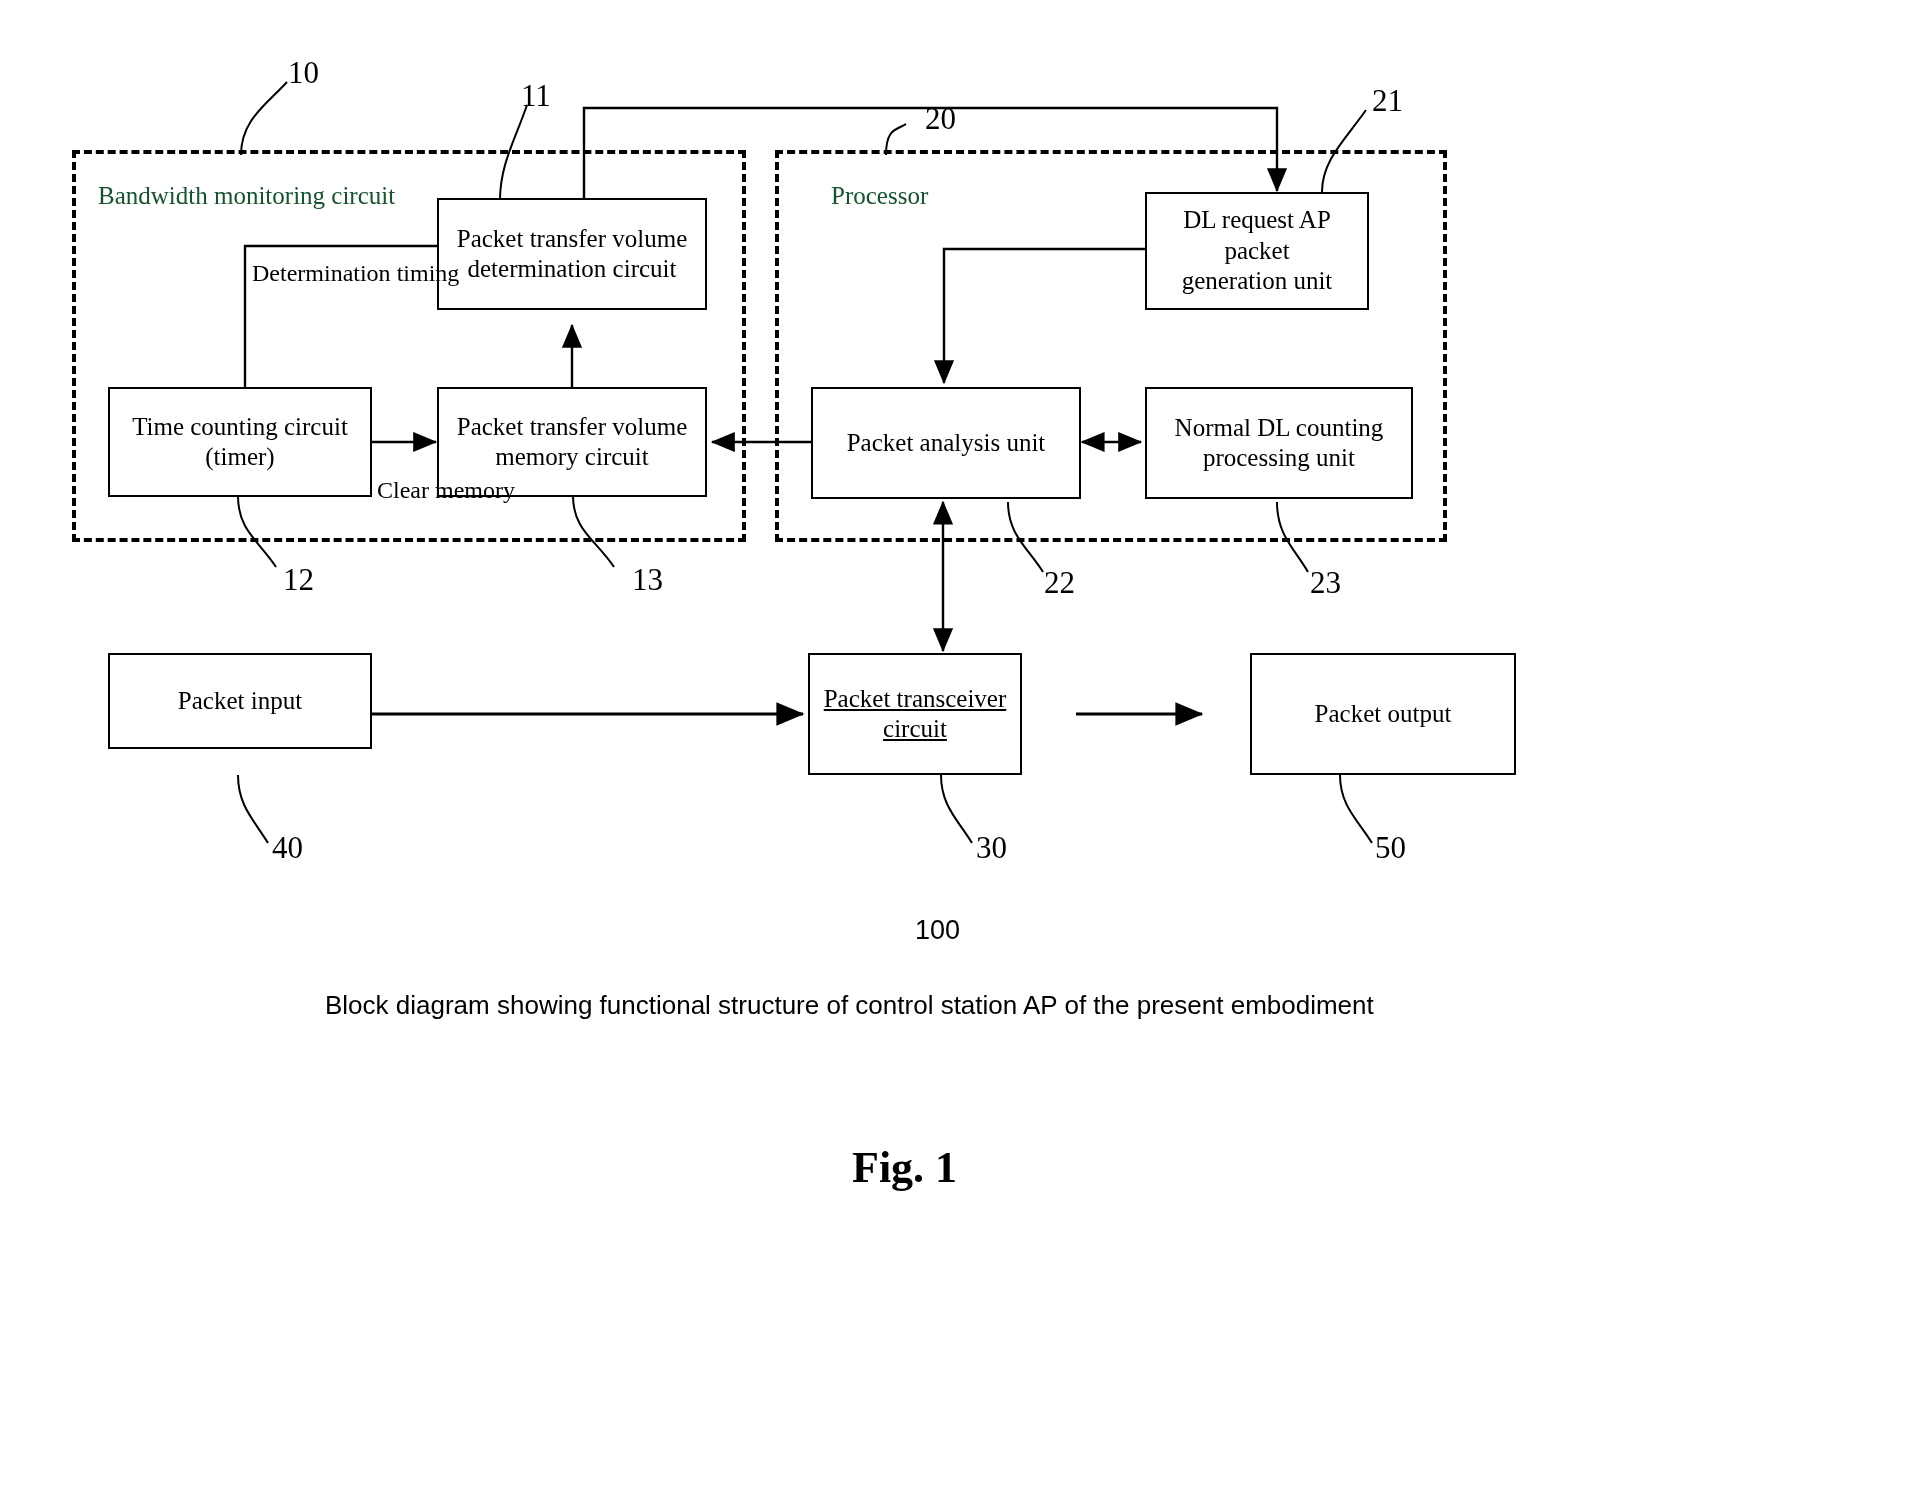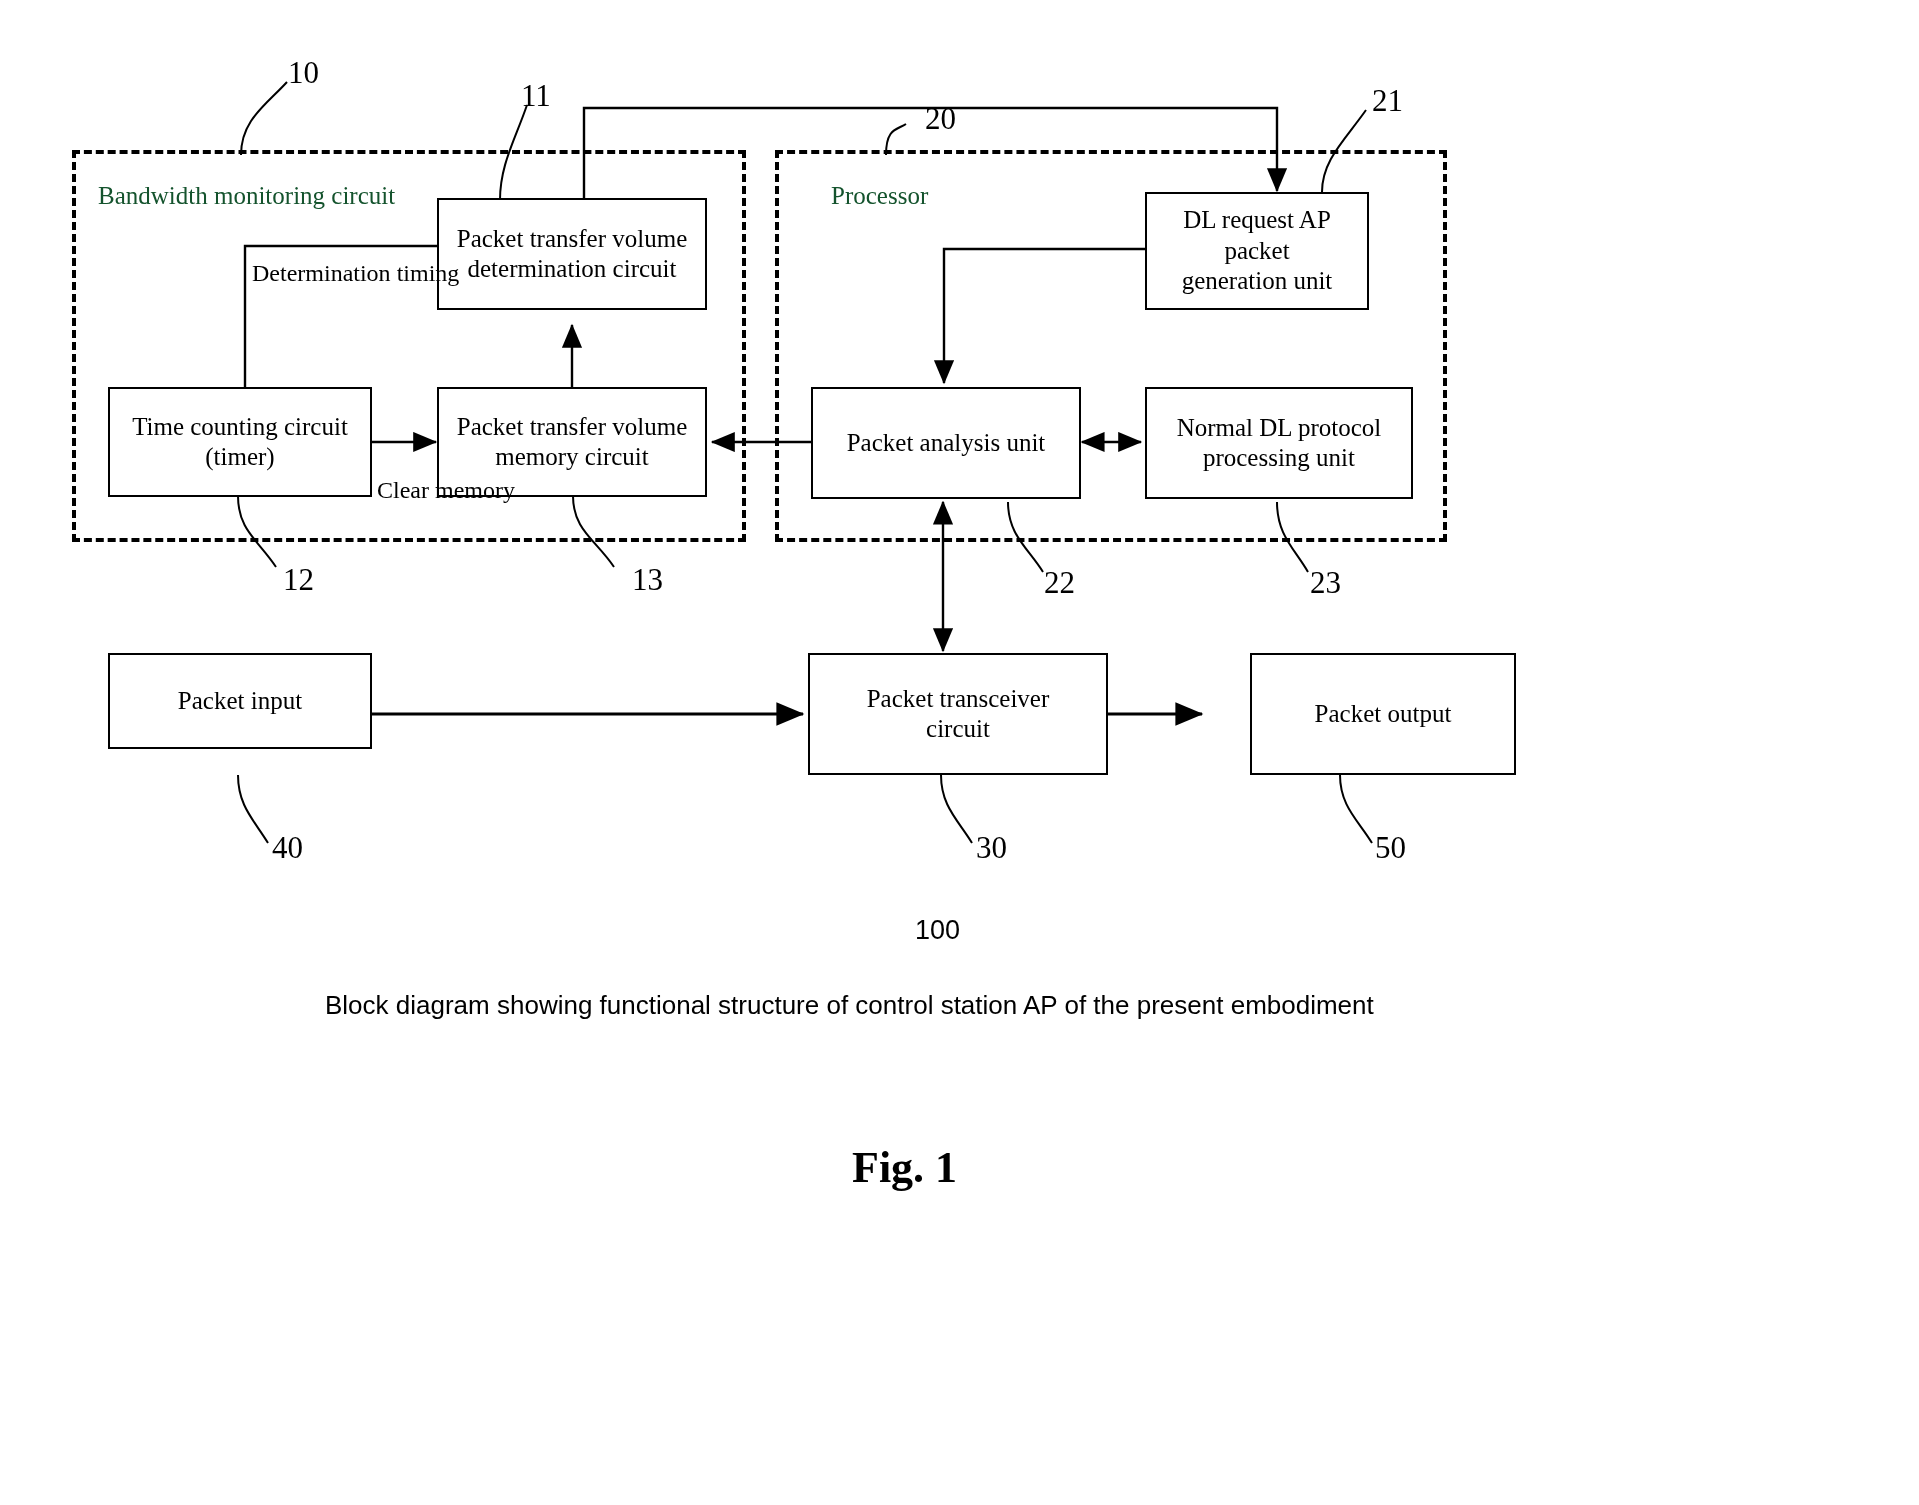--- a/index.html
+++ b/index.html
@@ -210,32 +210,32 @@
   </div>
 
   <div class="box" style="left:811px; top:387px; width:270px; height:112px;">
     <div>
       <span>Packet analysis unit</span>
     </div>
   </div>
 
   <div class="box" style="left:1145px; top:387px; width:268px; height:112px;">
     <div>
-      <span>Normal DL protocol</span>
+      <span>Normal DL counting</span>
       <span>processing unit</span>
     </div>
   </div>
 
   <div class="box" style="left:108px; top:653px; width:264px; height:96px;">
     <div>
       <span>Packet input</span>
     </div>
   </div>
 
-  <div class="box" style="left:808px; top:653px; width:300px; height:122px;">
+  <div class="box" style="left:808px; top:653px; width:214px; height:122px;text-decoration:underline;">
     <div>
       <span>Packet transceiver</span>
       <span>circuit</span>
     </div>
   </div>
 
   <div class="box" style="left:1207px; top:653px; width:266px; height:122px;margin-left:43px;">
     <div>
       <span>Packet output</span>
     </div>

